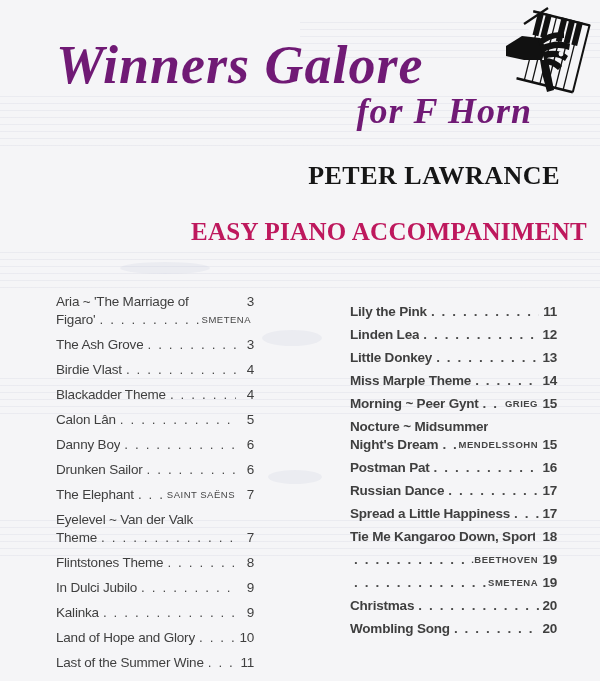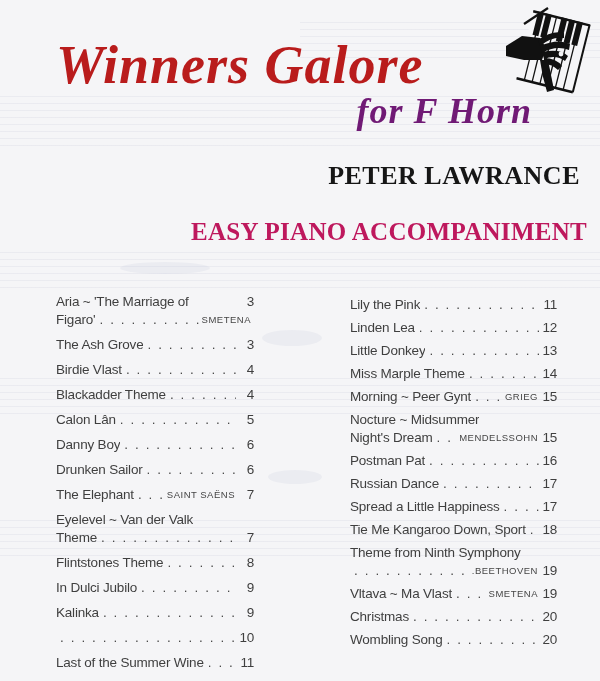--- a/index.html
+++ b/index.html
@@ -15,44 +15,44 @@
     position:absolute;
     background:repeating-linear-gradient(to bottom,
       rgba(120,126,165,0.08) 0px, rgba(120,126,165,0.08) 1px,
       transparent 1px, transparent 7px);
   }
   .blob { position:absolute; background:rgba(120,126,165,0.07); border-radius:50%; }
 
   .title1 {
     position:absolute; left:56px; top:38px;
     font-family:"Liberation Serif", serif; font-style:italic; font-weight:bold;
-    font-size:54px; line-height:1.0; letter-spacing:1px; color:#b91c1c;
+    font-size:54px; line-height:1.0; letter-spacing:1px; color:#701a75;
     white-space:nowrap;
   }
   .title2 {
     position:absolute; left:0px; top:93px; width:532px; text-align:right;
     font-family:"Liberation Serif", serif; font-style:italic; font-weight:bold;
     font-size:36px; line-height:1.0; letter-spacing:1px; color:#701a75;
     white-space:nowrap;
   }
   .author {
     position:absolute; left:0px; top:161px; width:560px; text-align:right;
     font-family:"Liberation Serif", serif; font-weight:bold;
-    font-size:26px; letter-spacing:0.5px; color:#161616; white-space:nowrap;padding-left:20px;
+    font-size:26px; letter-spacing:0.5px; color:#161616; white-space:nowrap;
   }
   .subtitle {
     position:absolute; left:191px; top:218px;
     font-family:"Liberation Serif", serif; font-weight:bold;
     font-size:25px; letter-spacing:0.3px; color:#be185d; white-space:nowrap;
   }
   .logo { position:absolute; left:504px; top:2px; width:90px; height:95px; }
 
   .toc { position:absolute; left:56px; top:293px; width:503px; }
   .col  { position:absolute; top:0;   left:0;     width:198px; }
-  .col2 { position:absolute; top:3px; left:294px; width:207px; }
+  .col2 { position:absolute; top:10px; left:294px; width:207px;font-weight:bold; }
   .entry { margin-bottom:7px; }
   .col2 .entry { margin-bottom:5px; }
   .row {
     display:flex; align-items:center;
     font-size:13.5px; letter-spacing:-0.2px; line-height:18px; color:#3f3f3f;
   }
   .row .t { white-space:nowrap; flex:0 1 auto; min-width:0; overflow:hidden; }
   .leader {
     flex:1 1 0; min-width:0; overflow:hidden; white-space:nowrap;
     letter-spacing:1.6px; margin-left:4px; margin-right:2px; color:#4a4a4a;
@@ -209,20 +209,21 @@
         </div>
         <div class="entry">
           <div class="row">
             <span class="t">Kalinka</span>
             <span class="leader">. . . . . . . . . . . . . . . . . . . . . . . . . . . . . . . . . . . . . . . . . . . . . . . . . . . . . . . . . . . . </span>
             <span class="pg">9</span>
           </div>
         </div>
         <div class="entry">
           <div class="row">
+            <span class="t">Land of Hope and Glory</span>
             <span class="leader">. . . . . . . . . . . . . . . . . . . . . . . . . . . . . . . . . . . . . . . . . . . . . . . . . . . . . . . . . . . . </span>
             <span class="pg">10</span>
           </div>
         </div>
         <div class="entry">
           <div class="row">
             <span class="t">Last of the Summer Wine</span>
             <span class="leader">. . . . . . . . . . . . . . . . . . . . . . . . . . . . . . . . . . . . . . . . . . . . . . . . . . . . . . . . . . . . </span>
             <span class="pg">11</span>
           </div>
@@ -299,32 +300,28 @@
         </div>
         <div class="entry">
           <div class="row">
             <span class="t">Tie Me Kangaroo Down, Sport</span>
             <span class="leader">. . . . . . . . . . . . . . . . . . . . . . . . . . . . . . . . . . . . . . . . . . . . . . . . . . . . . . . . . . . . </span>
             <span class="pg">18</span>
           </div>
         </div>
         <div class="entry">
           <div class="row">
-            <span class="t">Theme from Ninth Symphony</span>
-          </div>
-          <div class="row">
             <span class="t"></span>
             <span class="leader">. . . . . . . . . . . . . . . . . . . . . . . . . . . . . . . . . . . . . . . . . . . . . . . . . . . . . . . . . . . . </span>
             <span class="composer">.BEETHOVEN</span>
             <span class="pg">19</span>
           </div>
         </div>
         <div class="entry">
           <div class="row">
-            <span class="t">Vltava ~ Ma Vlast</span>
             <span class="leader">. . . . . . . . . . . . . . . . . . . . . . . . . . . . . . . . . . . . . . . . . . . . . . . . . . . . . . . . . . . . </span>
             <span class="composer">SMETENA</span>
             <span class="pg">19</span>
           </div>
         </div>
         <div class="entry">
           <div class="row">
             <span class="t">Christmas</span>
             <span class="leader">. . . . . . . . . . . . . . . . . . . . . . . . . . . . . . . . . . . . . . . . . . . . . . . . . . . . . . . . . . . . </span>
             <span class="pg">20</span>

